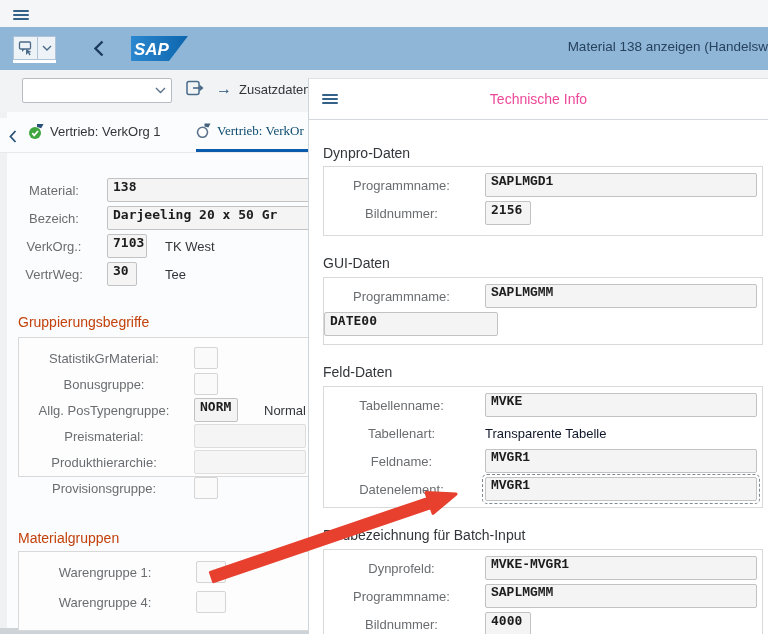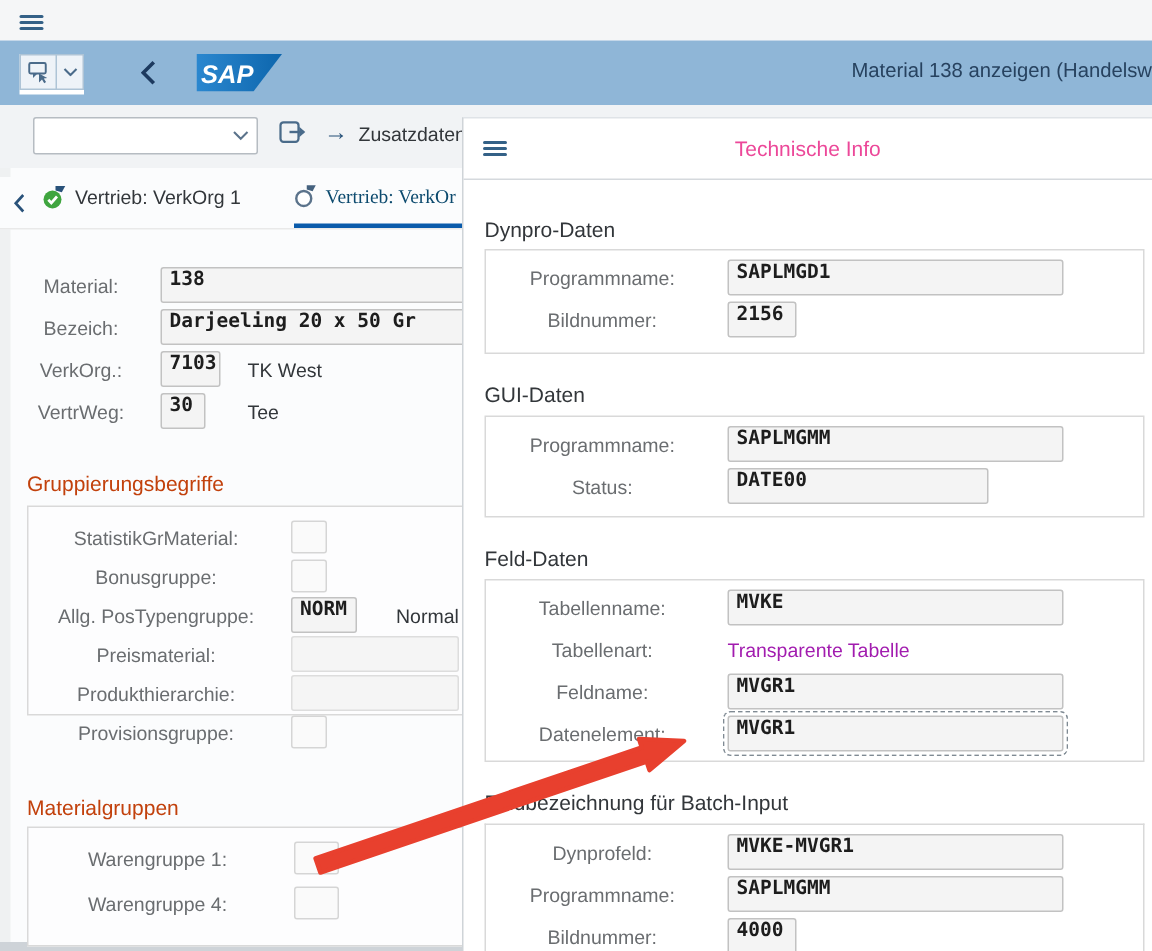--- a/index.html
+++ b/index.html
@@ -75,30 +75,30 @@
     box-sizing:border-box;}
   .phead .burger{position:absolute;left:13px;top:13px;}
   .ptitle-text{position:absolute;left:0;top:12px;width:100%;text-align:center;
     color:#ec4899;font-size:14px;}
   .psec-title{position:absolute;left:14px;font-size:14px;color:#32363a;white-space:nowrap;}
   .pbox{position:absolute;left:14px;width:440px;box-sizing:border-box;
     border:1px solid #d9d9d9;background:#fff;}
   .pbox .rows{padding:6px 0 0 0;}
   .pbox .frow{margin-bottom:4px;}
   .pbox .lbl{width:155px;margin-right:6px;}
-  .w-wide{width:224px;}
+  .w-wide{width:272px;font-family:Liberation Mono, monospace;}
   .w-med{width:174px;}
   .w-sm{width:46px;}
   .w205{width:205px;}
   .w40{width:40px;}
   .w30{width:30px;}
   .w24{width:24px;}
   .w44{width:44px;}
   .w112{width:112px;}
-  .val-text{font-size:13px;color:#a21caf;white-space:nowrap;}
+  .val-text{font-size:13px;color:#0f172a;white-space:nowrap;}
   .focused{outline:1px dashed #7f8a93;outline-offset:2px;}
 
   .arrow-overlay{position:absolute;left:0;top:0;width:768px;height:634px;z-index:9;
     pointer-events:none;}
 </style>
 </head>
 <body>
 
 <div class="screen">
 
@@ -279,21 +279,20 @@
     </div>
 
     <span class="psec-title" style="top:176px;">GUI-Daten</span>
     <div class="pbox" style="top:198px;height:68px;">
       <div class="rows">
         <div class="frow">
           <span class="lbl">Programmname:</span>
           <span class="vbox w-wide">SAPLMGMM</span>
         </div>
         <div class="frow">
-          <span class="lbl">Status:</span>
           <span class="vbox w-med">DATE00</span>
         </div>
       </div>
     </div>
 
     <span class="psec-title" style="top:285px;">Feld-Daten</span>
     <div class="pbox" style="top:307px;height:122px;">
       <div class="rows">
         <div class="frow">
           <span class="lbl">Tabellenname:</span>

